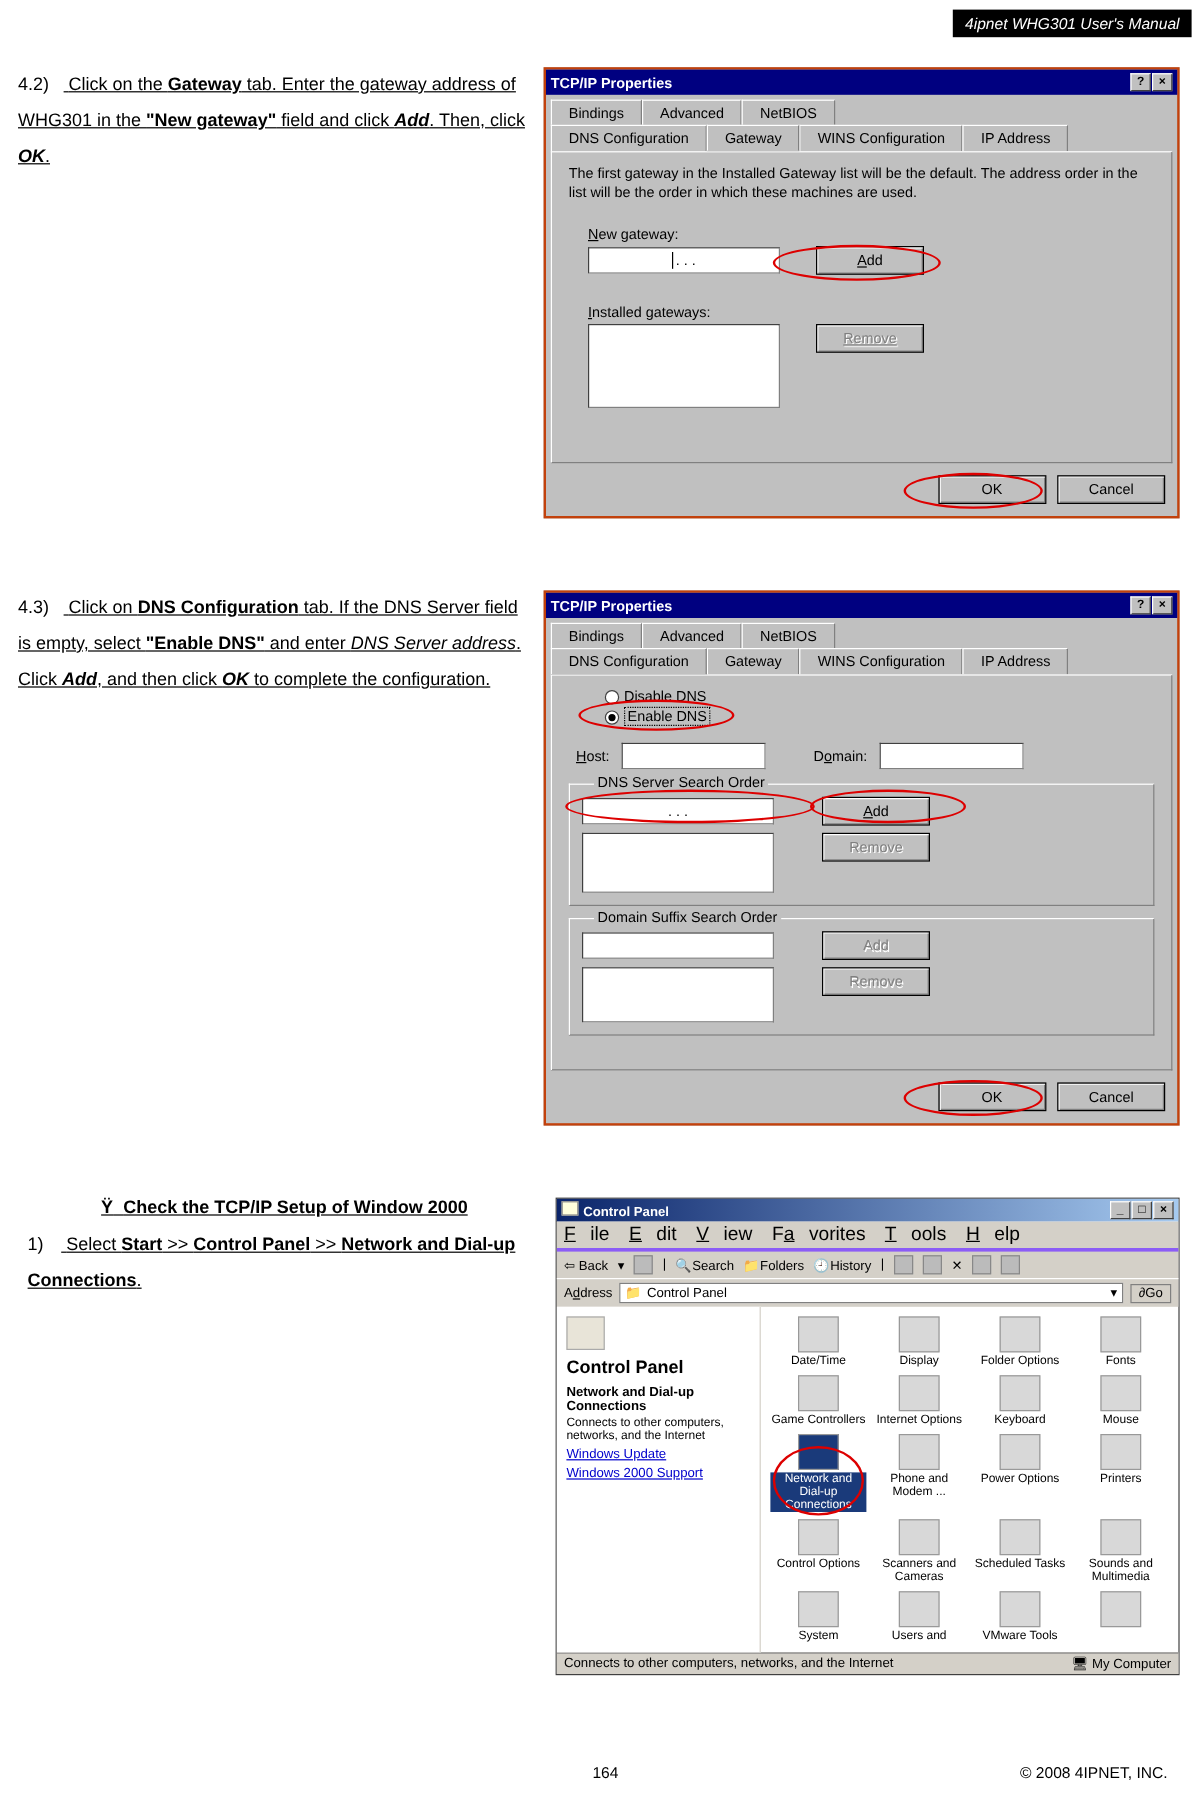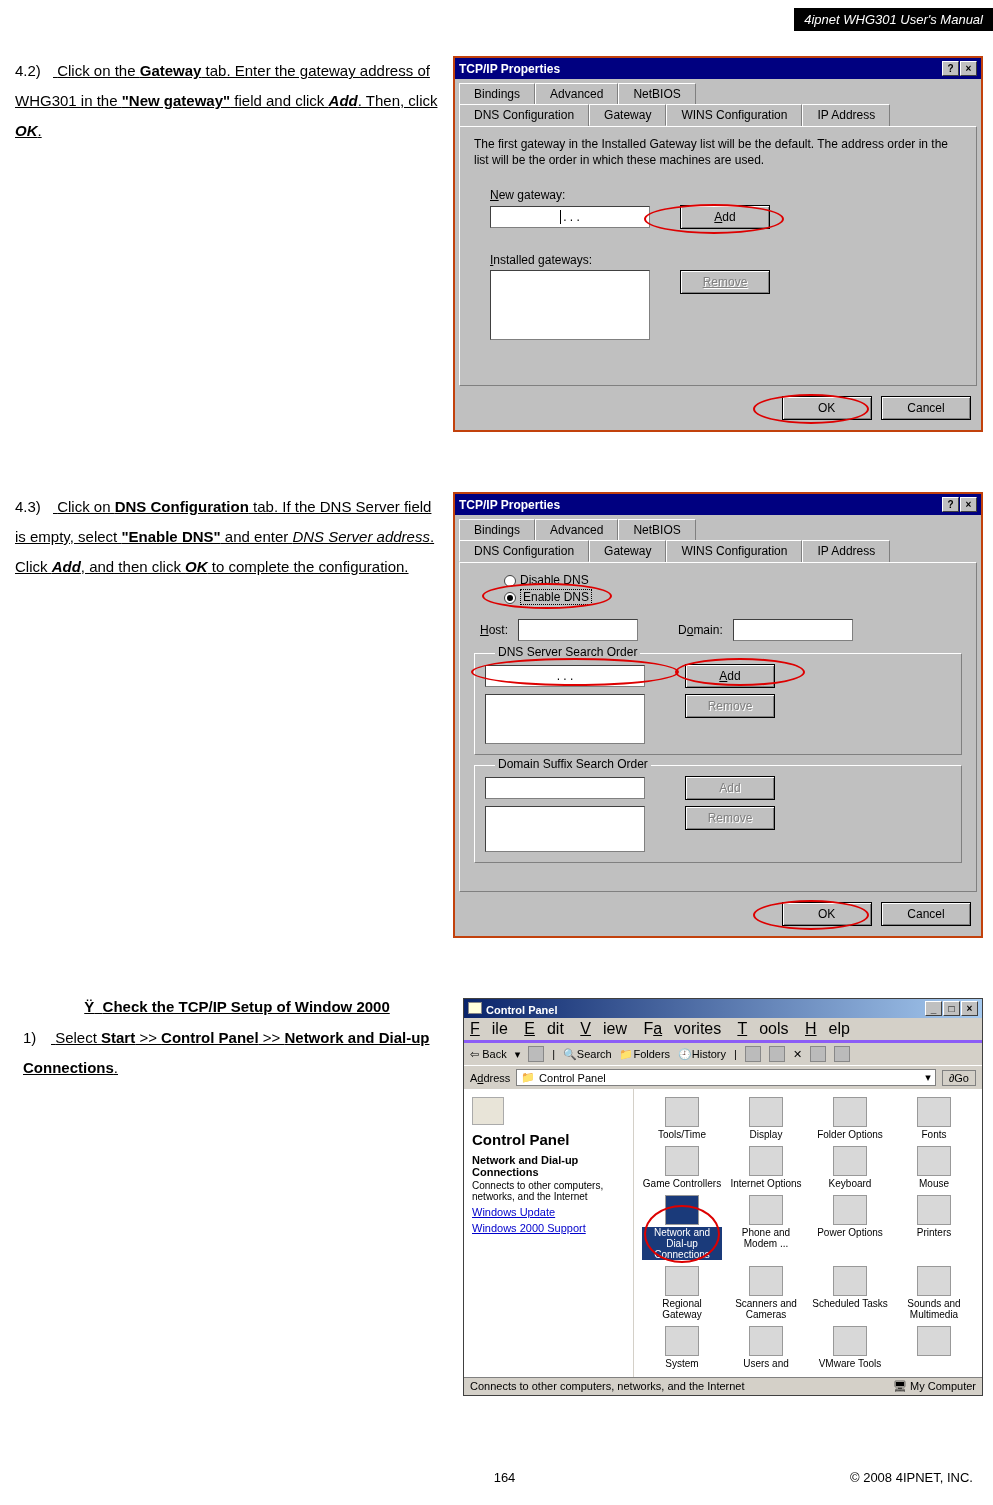--- a/index.html
+++ b/index.html
@@ -414,21 +414,21 @@
               <div style="width:32px;height:28px;background:#e8e4d8;border:1px solid #aaa;"></div>
               <div class="cp-left-title">Control Panel</div>
               <div style="font-weight:bold;font-size:11px;">Network and Dial-up Connections</div>
               <div class="cp-desc">Connects to other computers, networks, and the Internet</div>
               <a class="cp-left-link">Windows Update</a>
               <a class="cp-left-link">Windows 2000 Support</a>
             </div>
             <div class="cp-right" id="cp-icon-grid">
                 <div class="cp-item">
                   <div class="ic"></div>
-                  <div class="lbl">Tools/Time</div>
+                  <div class="lbl">Date/Time</div>
                 </div>
                 <div class="cp-item">
                   <div class="ic"></div>
                   <div class="lbl">Display</div>
                 </div>
                 <div class="cp-item">
                   <div class="ic"></div>
                   <div class="lbl">Folder Options</div>
                 </div>
                 <div class="cp-item">
@@ -462,21 +462,21 @@
                 <div class="cp-item">
                   <div class="ic"></div>
                   <div class="lbl">Power Options</div>
                 </div>
                 <div class="cp-item">
                   <div class="ic"></div>
                   <div class="lbl">Printers</div>
                 </div>
                 <div class="cp-item">
                   <div class="ic"></div>
-                  <div class="lbl">Regional Gateway</div>
+                  <div class="lbl">Control Options</div>
                 </div>
                 <div class="cp-item">
                   <div class="ic"></div>
                   <div class="lbl">Scanners and Cameras</div>
                 </div>
                 <div class="cp-item">
                   <div class="ic"></div>
                   <div class="lbl">Scheduled Tasks</div>
                 </div>
                 <div class="cp-item">

